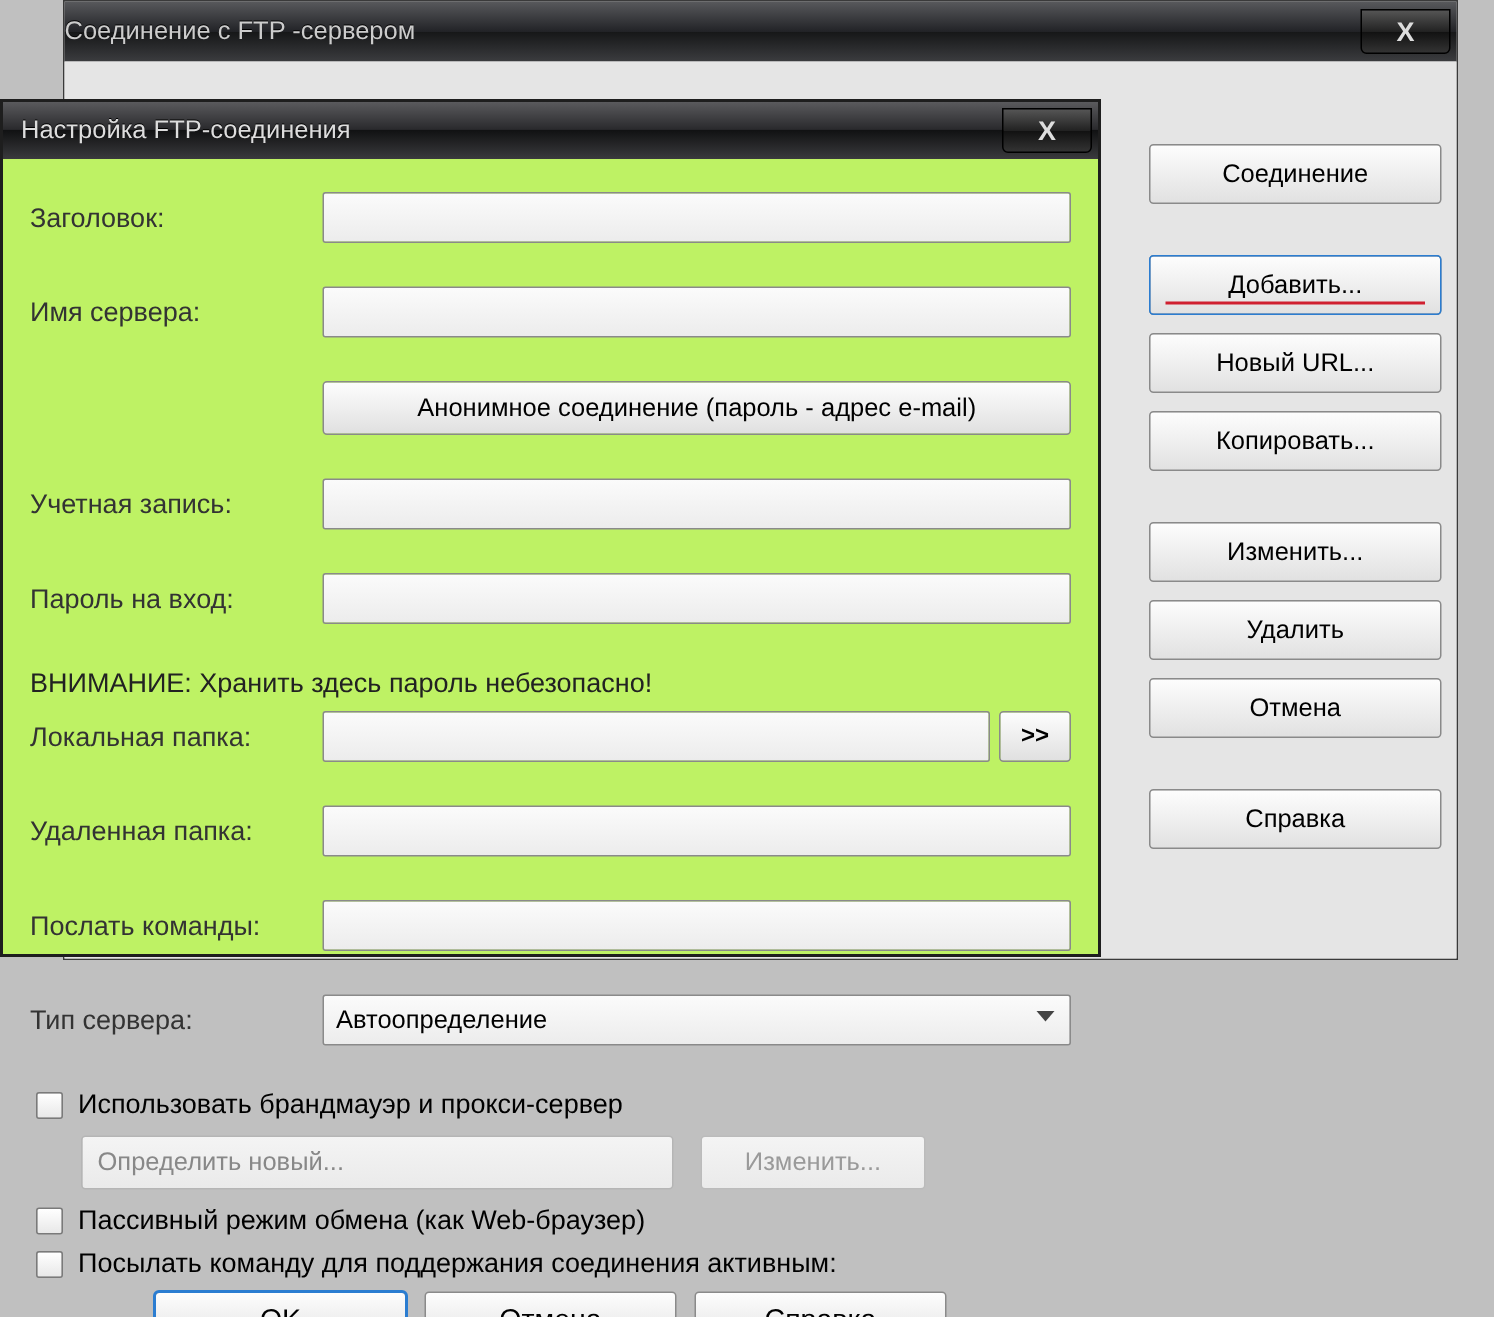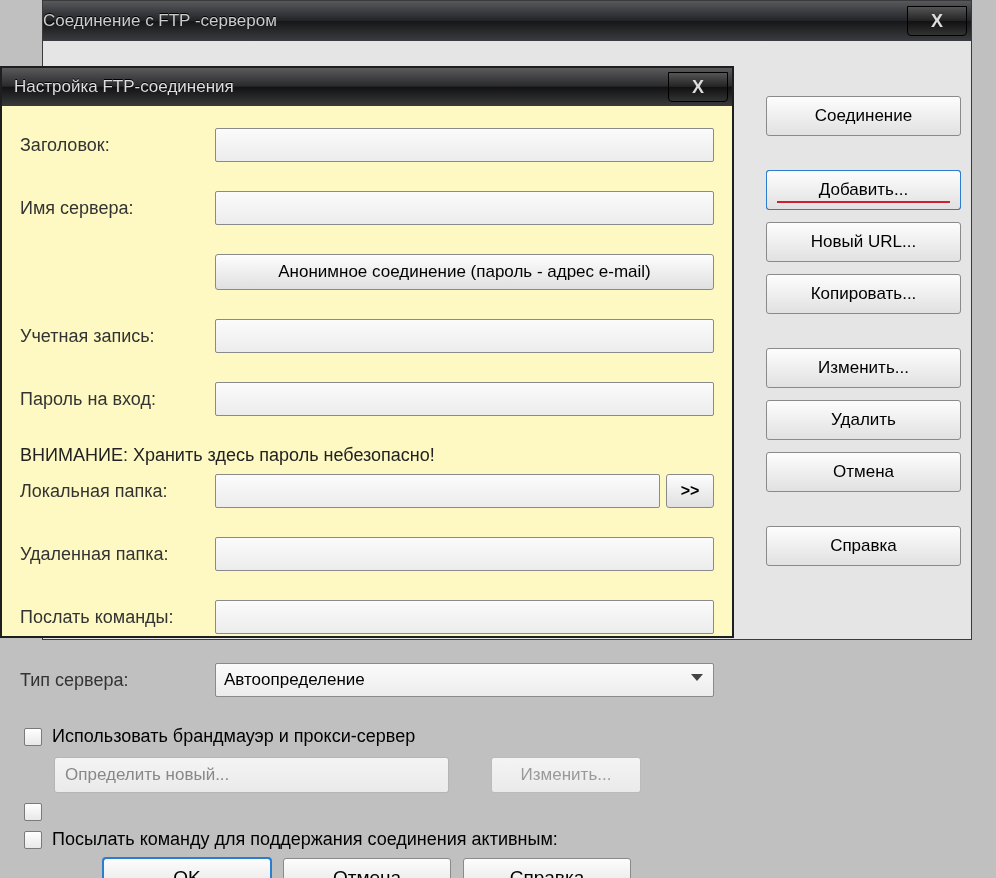--- a/index.html
+++ b/index.html
@@ -87,21 +87,21 @@
     background:#d02030;
   }
 
   
   .child-window {
     position: absolute;
     left: 0px;
     top: 66px;
     width: 734px;
     height: 572px;
-    background: #fef9c3;
+    background: #bef264;
     border: 2px solid #1e1e1e;
   }
   .child-titlebar {
     height: 38px;
     background: linear-gradient(to bottom,#5a5a5d 0%,#2a2a2d 48%,#111213 50%,#3a3a3d 100%);
     display:flex;align-items:center;justify-content:space-between;
     padding-left:12px;
   }
   .child-title { color:#ddd; text-shadow:0 -1px 0 #000; }
   .child-body {
@@ -176,21 +176,20 @@
     width:18px;height:18px;
     border:1px solid #7a7a7a;
     background:linear-gradient(to bottom,#fff,#e8e8e8);
     margin-right:10px;
     border-radius:2px;
     flex-shrink:0;
   }
   .indent-row {
     display:flex; align-items:center;
     margin: 10px 0 10px 34px;
-    gap: 24px;
   }
   .small-select {
     width: 395px; height:36px;
     border:1px solid #b5b5b5;
     background:linear-gradient(to bottom,#f4f4f4,#eaeaea);
     display:flex;align-items:center;justify-content:space-between;
     padding:0 10px;
     font-size:17px; color:#888;
     border-radius:3px;
   }
@@ -333,20 +332,21 @@
     <div class="indent-row">
       <div class="small-select">
         <span>Определить новый...</span>
         <span class="caret"></span>
       </div>
       <button class="disabled-btn" disabled="">Изменить...</button>
     </div>
 
     <div class="chk-row">
       <div class="chk"></div>
+      <span>Пассивный режим обмена (как Web-браузер)</span>
     </div>
 
     <div class="chk-row">
       <div class="chk"></div>
       <span>Посылать команду для поддержания соединения активным:</span>
     </div>
 
 
     <div class="dlg-buttons">
       <button class="dlg-btn default">OK</button>

